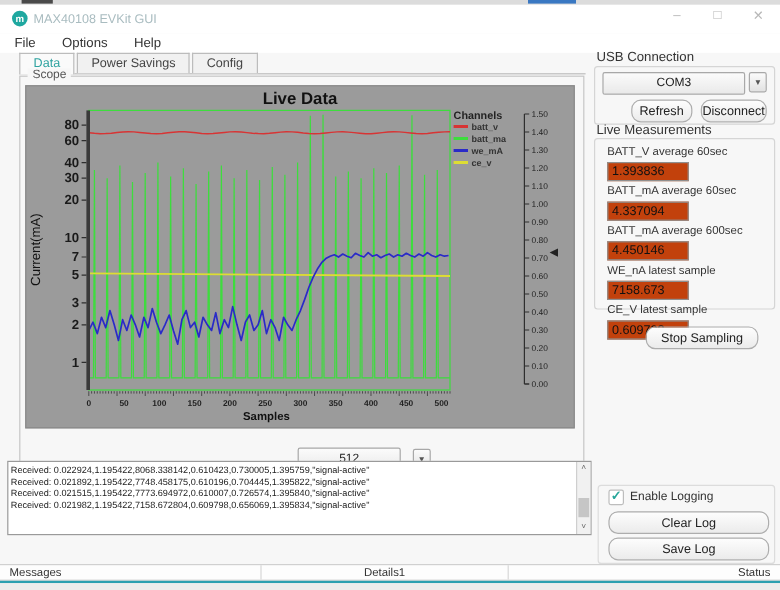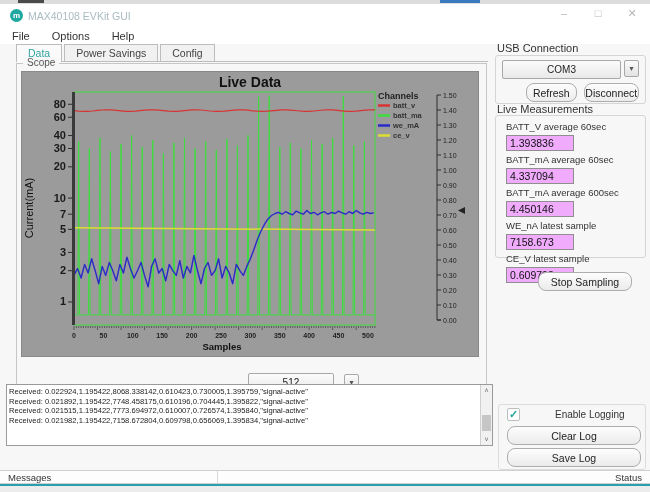--- a/index.html
+++ b/index.html
@@ -53,38 +53,38 @@
   .btn{background:linear-gradient(#fdfdfd,#ebebeb);border:1px solid #adadad;border-radius:8px;
     font-size:10.5px;color:#222;display:flex;align-items:center;justify-content:center;height:17px;
     font-family:"Liberation Sans", sans-serif;}
   .btn-refresh{width:62px;}
   .btn-disconnect{width:68px;}
   .lm-title{left:497px;top:103px;}
   .lm-box{left:495px;top:115px;width:151px;height:143px;border:1px solid #d5d5d5;border-radius:3px;
     box-sizing:border-box;padding:5px 0 0 10px;}
   .lm-field{margin-bottom:3px;}
   .lm-label{font-size:9.5px;color:#333;margin-bottom:1px;}
-  .lm-value{display:inline-block;min-width:58px;background:#f0abfc;border:1px solid #8f8f8f;
+  .lm-value{display:inline-block;min-width:58px;background:#c2410c;border:1px solid #8f8f8f;
     font-size:10.5px;color:#111;padding:1px 5px 1px 3px;}
   .stop-btn{left:538px;top:272px;width:92px;}
   
   .sl-title{left:8px;top:393px;font-size:10px;color:#444;}
   .log-box{left:6px;top:384px;width:487px;height:62px;background:#fff;border:1px solid #9a9a9a;box-sizing:border-box;}
   .log-lines{position:absolute;left:2px;top:2px;right:14px;font-size:7.6px;line-height:9.6px;color:#222;white-space:nowrap;overflow:hidden;}
   .scrollbar{position:absolute;right:0;top:0;width:12px;height:100%;background:#f1f1f1;border-left:1px solid #cfcfcf;box-sizing:border-box;}
   .sb-btn{position:absolute;left:0;width:11px;height:11px;font-size:7px;color:#666;text-align:center;line-height:11px;}
   .sb-up{top:0;}
   .sb-down{bottom:0;}
   .sb-thumb{position:absolute;left:1px;top:30px;width:9px;height:16px;background:#c6c6c6;}
   
   .logging-panel{left:498px;top:404px;width:148px;height:66px;border:1px solid #dcdcdc;border-radius:3px;box-sizing:border-box;}
   .check-row{position:absolute;left:8px;top:3px;display:flex;align-items:center;gap:5px;}
   .checkbox{width:11px;height:11px;background:#fff;border:1px solid #bdbdbd;border-radius:2px;
     color:#26a69a;font-size:11px;font-weight:bold;line-height:10px;text-align:center;}
-  .check-label{font-size:10px;color:#333;margin-left:30px;}
+  .check-label{font-size:10px;color:#333;}
   .btn-clear{position:absolute;left:8px;top:21px;width:132px;}
   .btn-save{position:absolute;left:8px;top:43px;width:132px;}
   
   .statusbar{left:0;top:470px;width:650px;height:14px;background:#fdfdfd;border-top:1px solid #d0d0d0;
     border-bottom:1px solid #d0d0d0;display:flex;font-size:9.5px;color:#333;box-sizing:border-box;}
   .sb-cell{display:flex;align-items:center;box-sizing:border-box;}
   .sb-c1{width:218px;padding-left:8px;border-right:1px solid #d8d8d8;}
   .sb-c2{width:206px;justify-content:center;border-right:1px solid #d8d8d8;}
   .sb-c3{flex:1;justify-content:flex-end;padding-right:8px;}
   .bottom-line{left:0;top:484px;width:650px;height:2px;background:#2b9fb0;}
@@ -404,16 +404,17 @@
   <div class="check-row">
     <div class="checkbox">✓</div>
     <div class="check-label">Enable Logging</div>
   </div>
   <div class="btn btn-save">Save Log</div>
   <div class="btn btn-clear">Clear Log</div>
 </div>
 
 <div class="abs statusbar">
   <div class="sb-cell sb-c1">Messages</div>
+  <div class="sb-cell sb-c2">Details1</div>
   <div class="sb-cell sb-c3">Status</div>
 </div>
 <div class="abs bottom-line"></div>
 <div class="abs bottom-pad"></div>
 
 </body></html>

